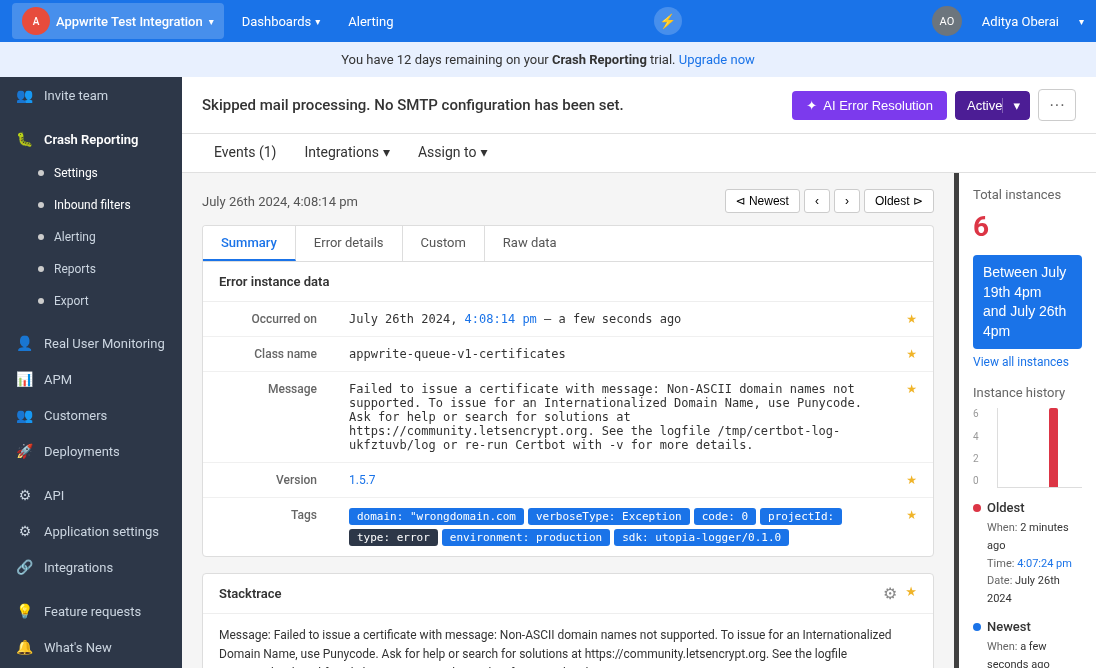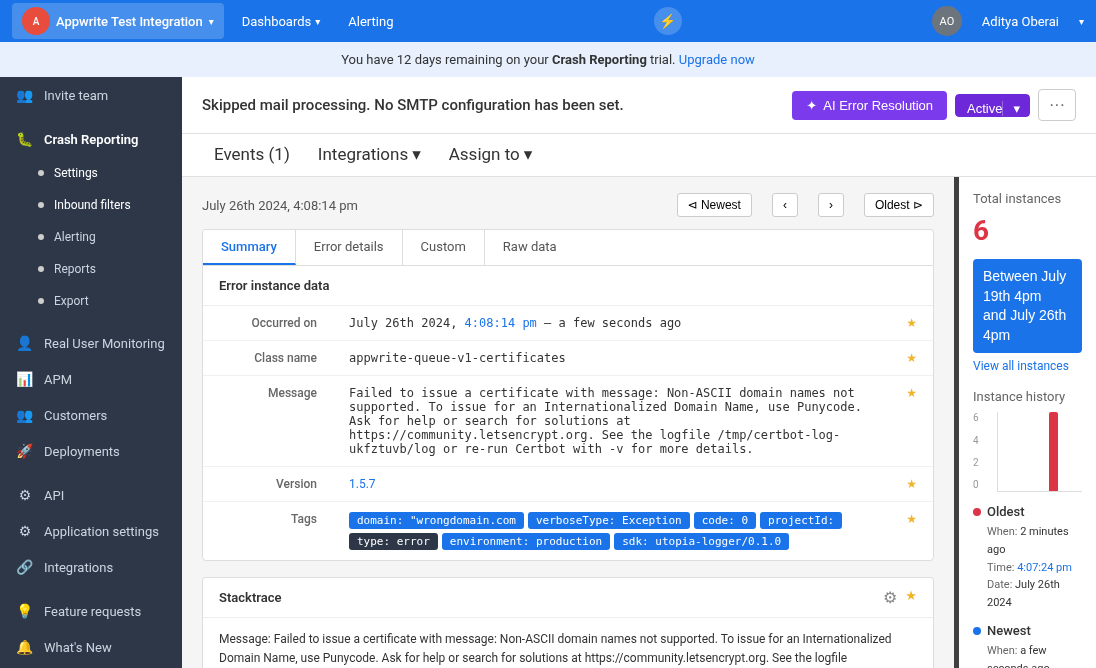--- a/index.html
+++ b/index.html
@@ -95,35 +95,35 @@
       border-bottom: 1px solid #e0e0e0;
       display: flex;
       align-items: center;
       justify-content: space-between;
       flex-shrink: 0;
       gap: 7px;
     }
     .error-title { font-size: 15px; font-weight: 500; }
     .error-actions { display: flex; align-items: center; gap: 8px; }
     .btn-ai { background: #7c3aed; color: white; border: none; padding: 7px 14px; border-radius: 4px; cursor: pointer; display: flex; align-items: center; gap: 6px; font-size: 13px; }
-    .btn-active { background: #6d28d9; color: white; border: none; padding: 7px 0 1px 12px; border-radius: 4px; cursor: pointer; display: flex; align-items: flex-start; font-size: 13px; }
+    .btn-active { background: #4c1d95; color: white; border: none; padding: 7px 0 7px 12px; border-radius: 4px; cursor: pointer; display: flex; align-items: flex-start; font-size: 13px; }
     .btn-active-chevron { border-left: 1px solid rgba(255,255,255,0.3); padding: 0 10px; height: 100%; display: flex; align-items: center; }
     .btn-more { background: none; border: 1px solid #ccc; color: #666; padding: 6px 10px; border-radius: 4px; cursor: pointer; font-size: 16px; }
 
     
     .error-nav {
       background: white;
       padding: 0 20px;
       border-bottom: 1px solid #e0e0e0;
       display: flex;
       align-items: center;
       gap: 4px;
       flex-shrink: 0;
     }
-    .error-nav-item { padding: 10px 12px; cursor: pointer; font-size: 17px; color: #333; display: flex; align-items: center; gap: 4px; border-bottom: 2px solid transparent; }
+    .error-nav-item { padding: 10px 12px; cursor: pointer; font-size: 14px; color: #333; display: flex; align-items: center; gap: 4px; border-bottom: 2px solid transparent; }
 
     
     .body-split {
       display: flex;
       flex: 1;
       overflow: hidden;
     }
 
     
     .main-panel {
@@ -134,21 +134,21 @@
     }
 
     
     .event-nav {
       display: flex;
       align-items: center;
       justify-content: space-between;
       margin-bottom: 12px;
     }
     .event-date { font-size: 13px; color: #555; }
-    .event-nav-btns { display: flex; align-items: center; gap: 20px; }
+    .event-nav-btns { display: flex; align-items: center; gap: 4px; }
     .nav-btn { background: white; border: 1px solid #ccc; padding: 4px 10px; cursor: pointer; font-size: 12px; border-radius: 3px; }
 
     
     .tabs-bar {
       display: flex;
       background: white;
       border: 1px solid #ddd;
       border-bottom: none;
       border-radius: 4px 4px 0 0;
       overflow: hidden;

